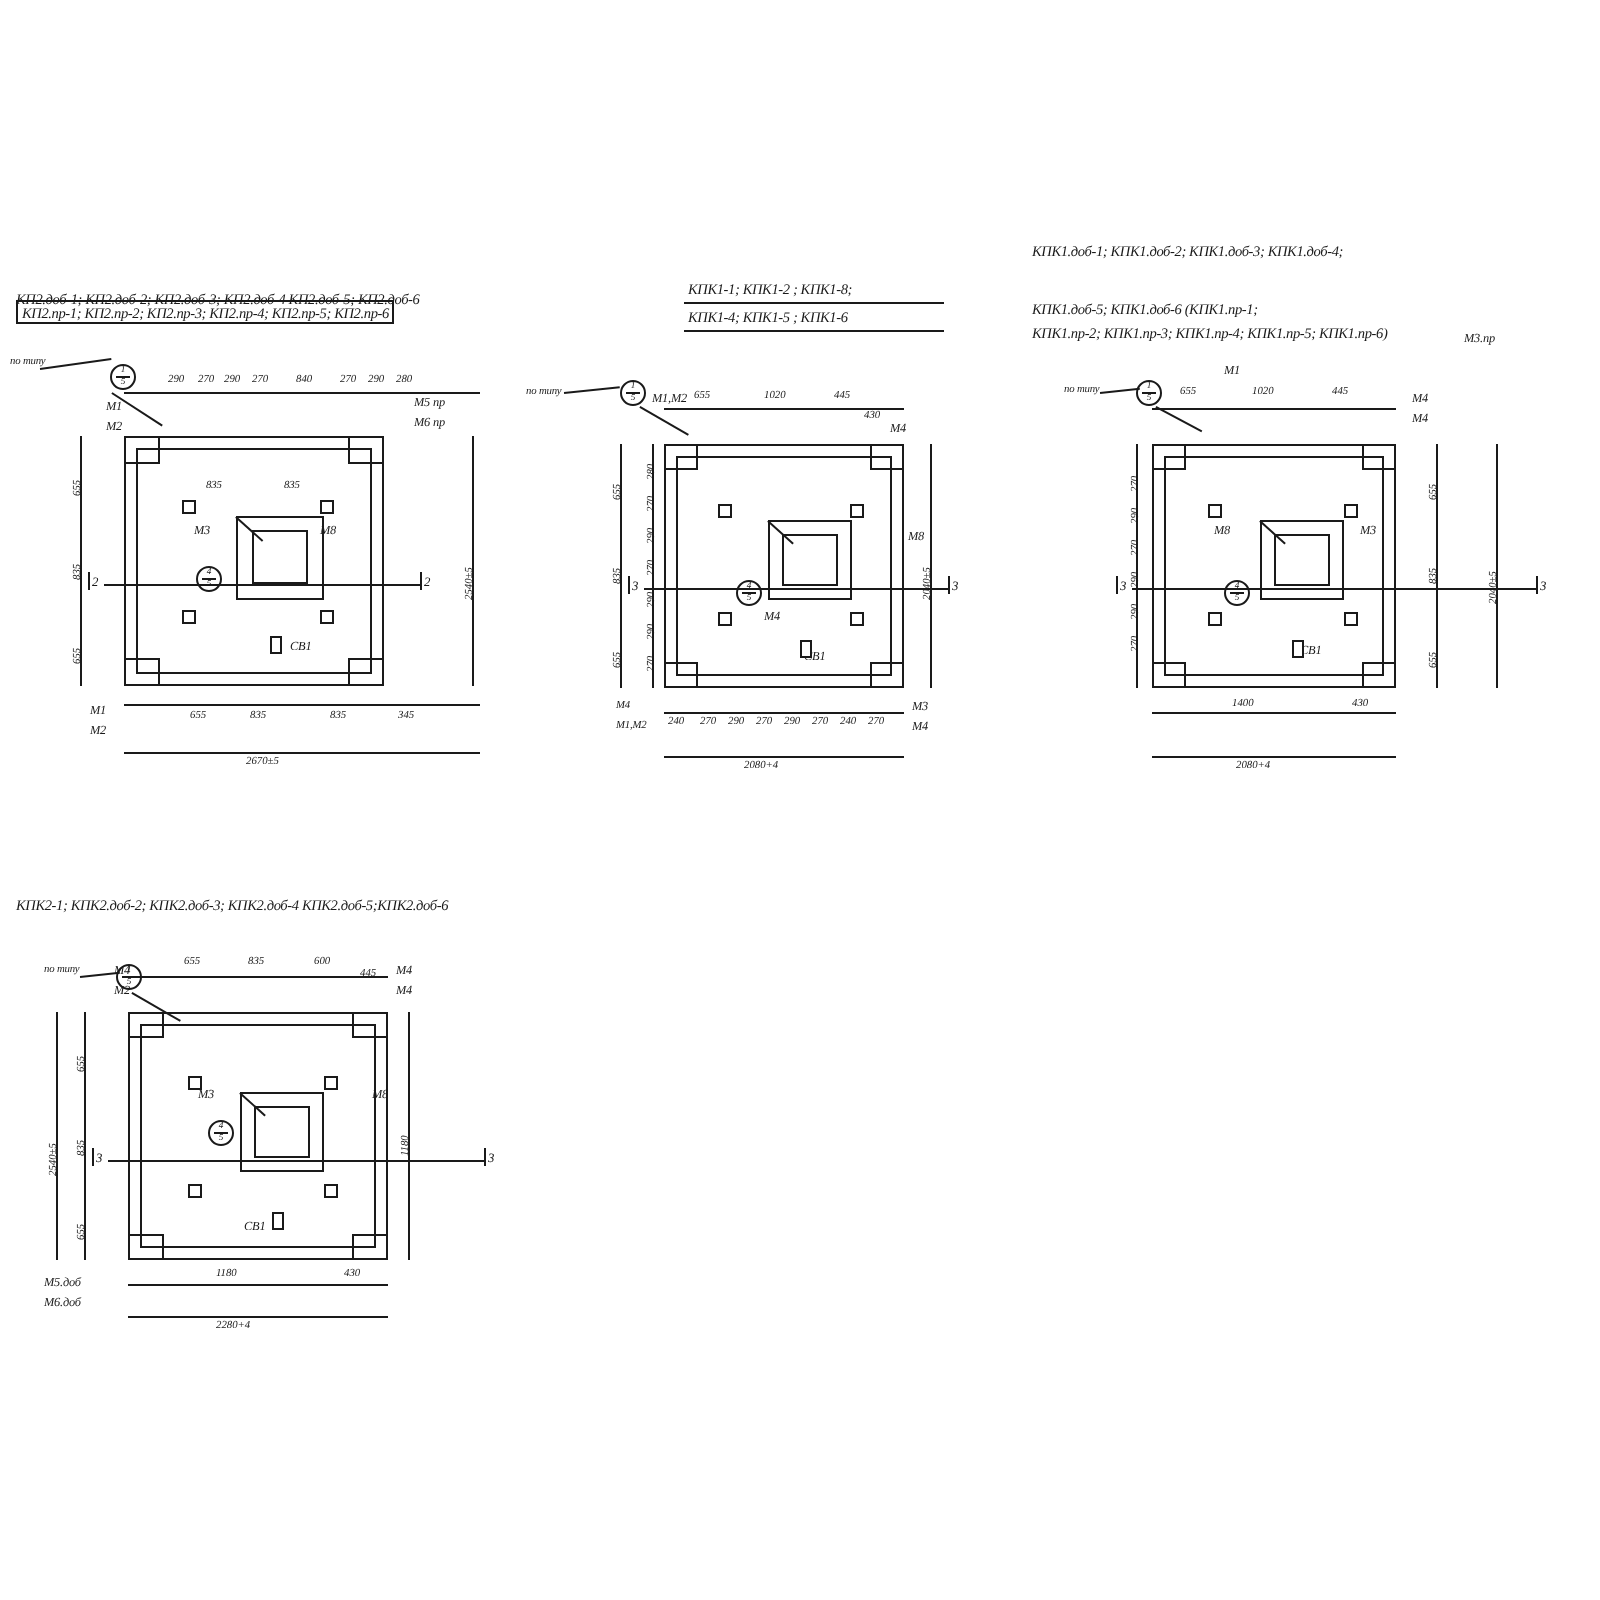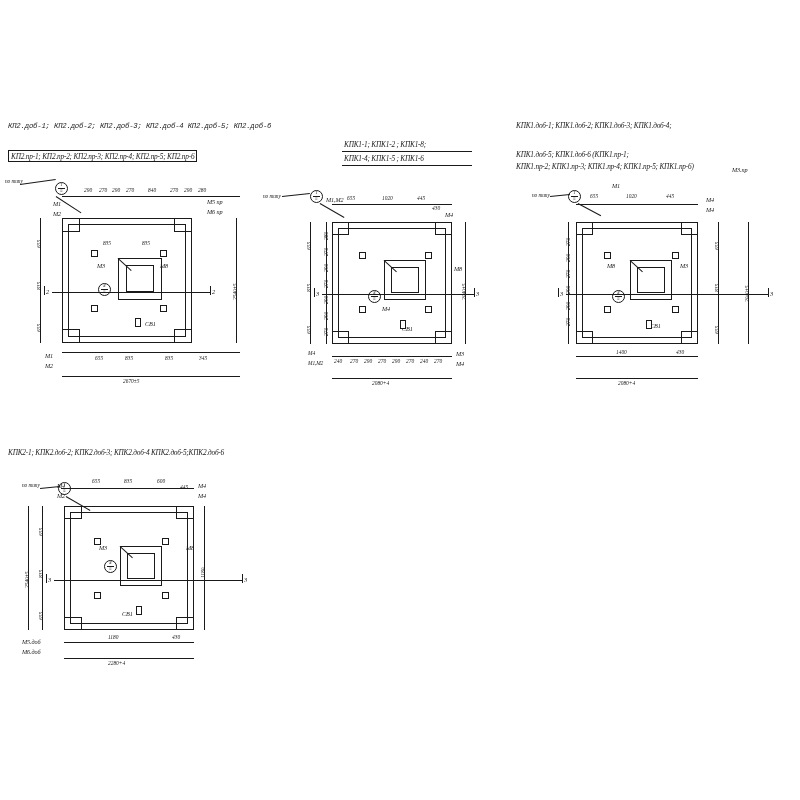--- a/index.html
+++ b/index.html
@@ -104,21 +104,21 @@
     background: #fff;
   }
 </style>
 </head>
 <body>
 
 <div id="page">
 
   <div class="panel" style="left:0;top:0;width:270px;height:400px;">
 
-    <div class="ttl" style="left:8px;top:122px;font-family:Liberation Mono, monospace;">КП2.доб-1; КП2.доб-2; КП2.доб-3; КП2.доб-4 КП2.доб-5; КП2.доб-6</div>
+    <div class="ttl" style="left:8px;top:145px;">КП2.доб-1; КП2.доб-2; КП2.доб-3; КП2.доб-4 КП2.доб-5; КП2.доб-6</div>
     <div class="ttl boxed" style="left:8px;top:150px;">КП2.пр-1; КП2.пр-2; КП2.пр-3; КП2.пр-4; КП2.пр-5; КП2.пр-6</div>
 
     <div class="lbl sm" style="left:5px;top:178px;">по типу</div>
 
     <div class="circ frac" style="left:55px;top:182px;width:13px;height:13px;">
       <span class="num">1</span>
       <span class="bar"></span>
       <span class="num">5</span>
     </div>
     <div class="circ frac" style="left:98px;top:283px;width:13px;height:13px;">

